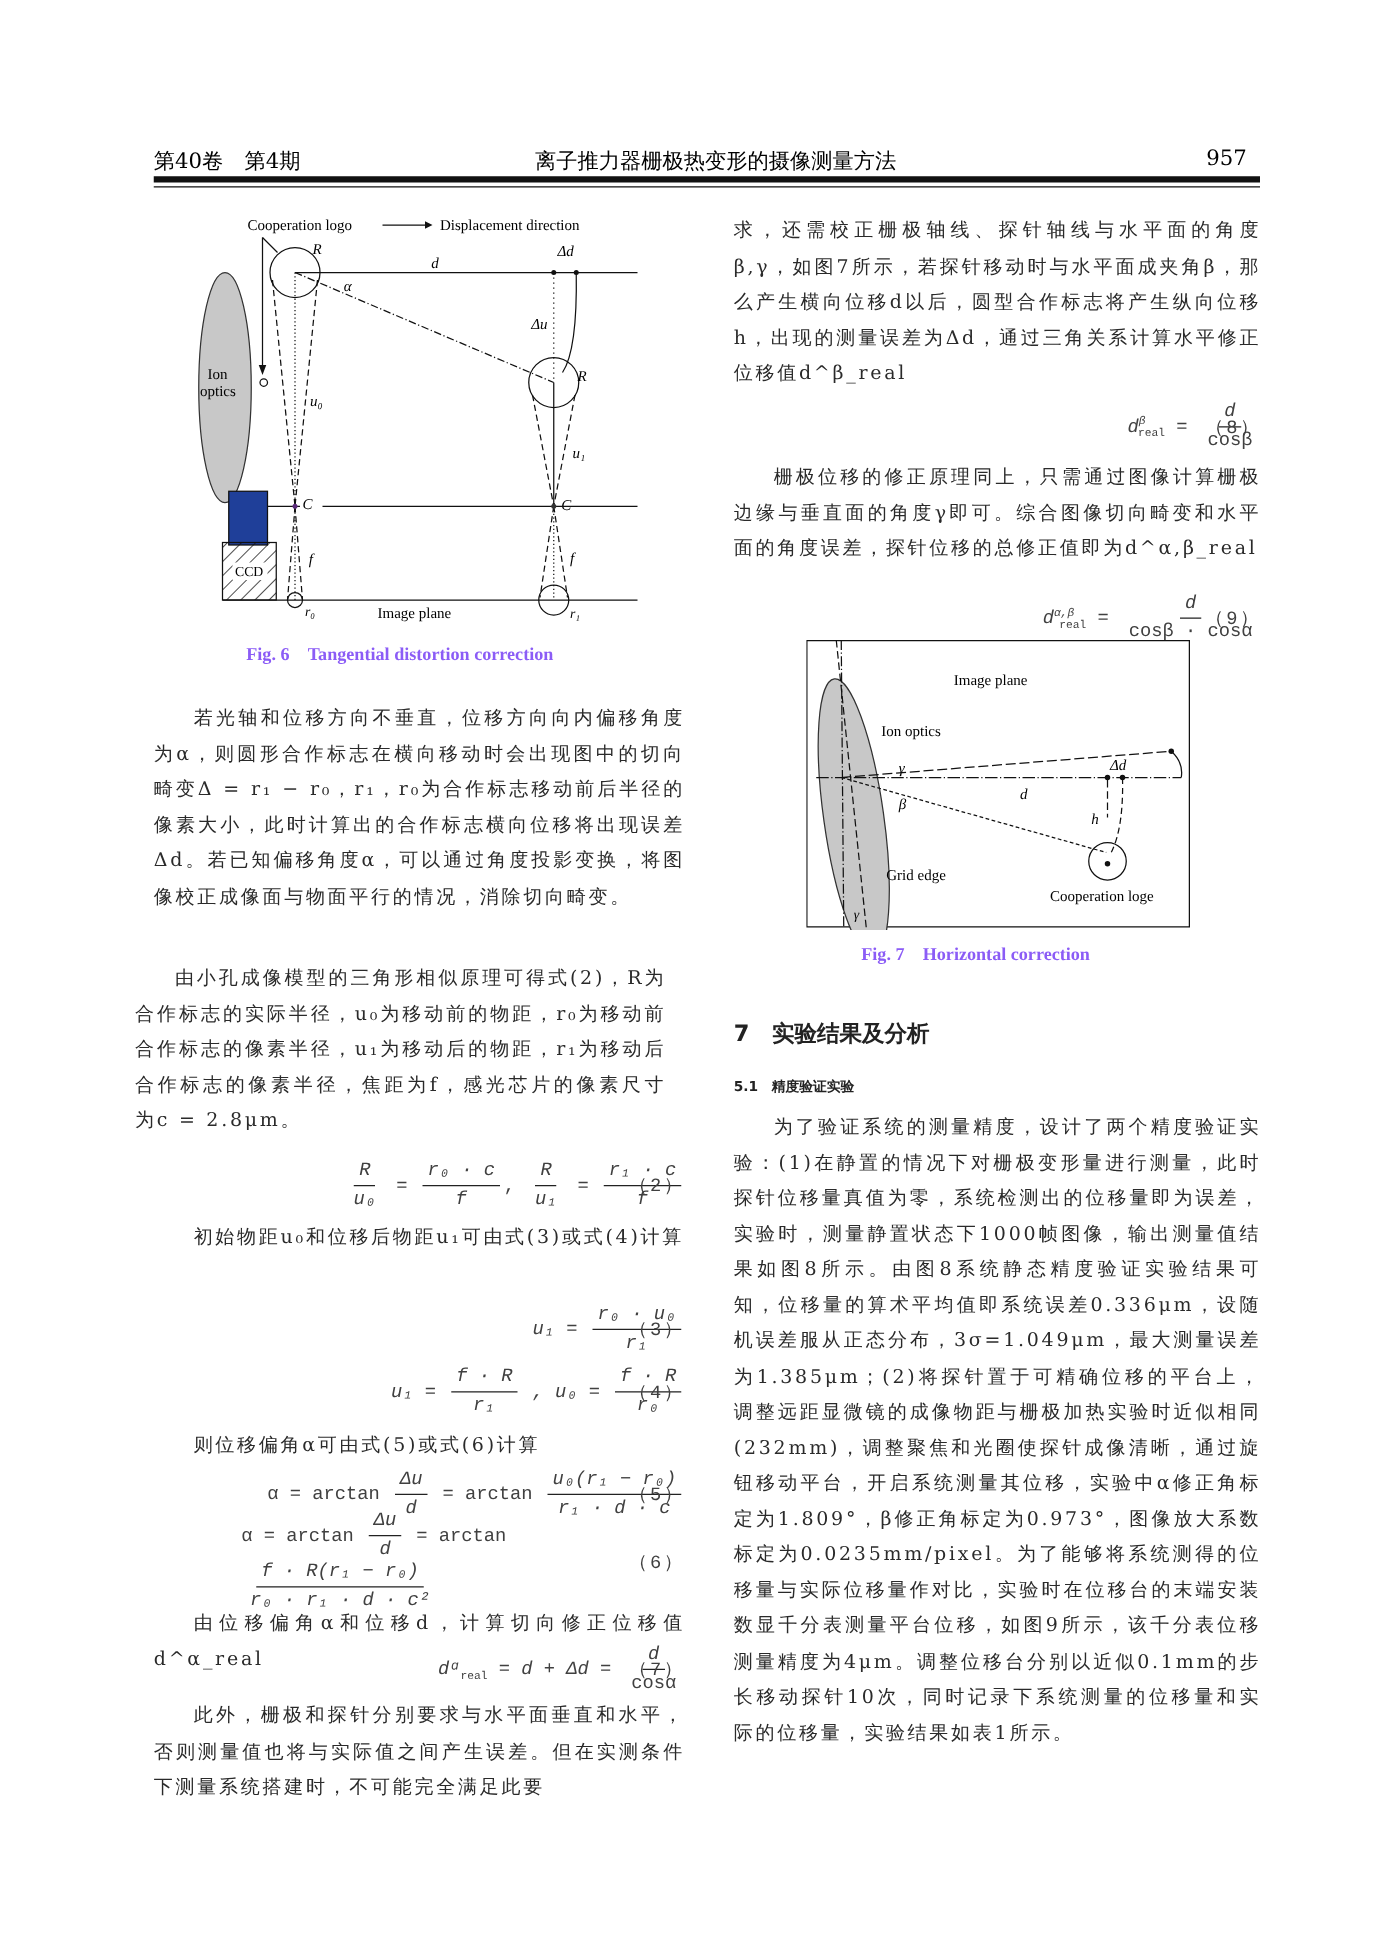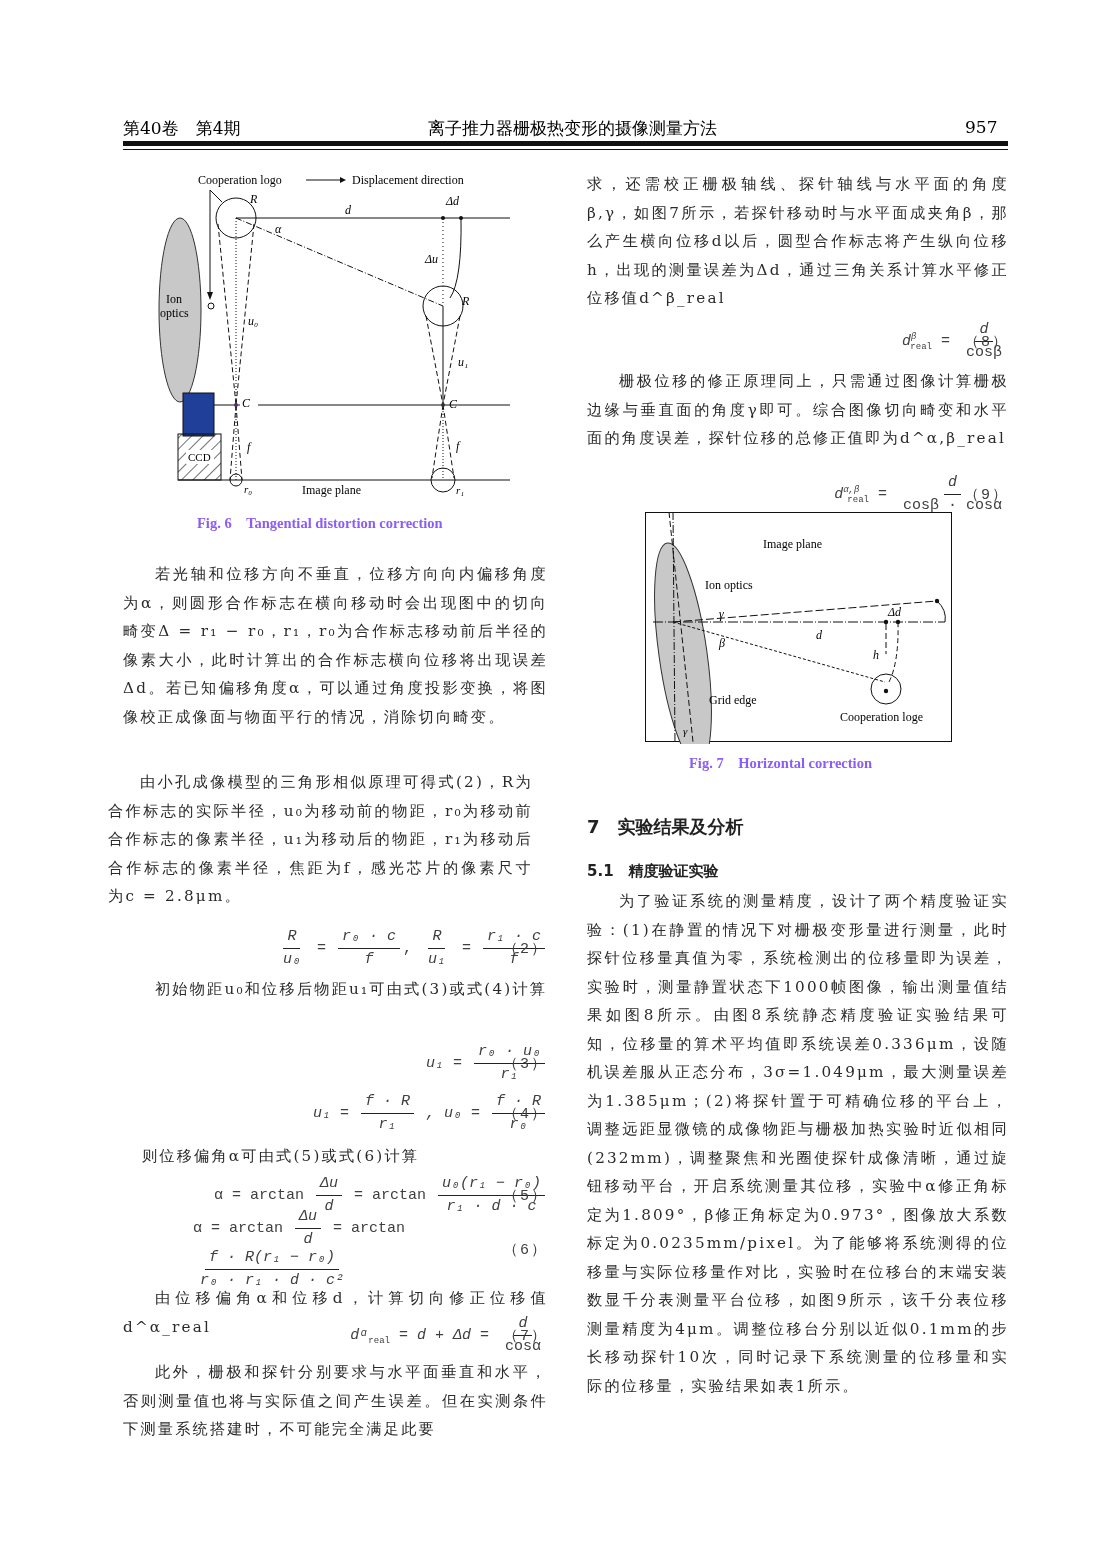--- a/index.html
+++ b/index.html
@@ -161,21 +161,21 @@
       </span>
     <span class="it">, u₀ =</span>
     <span class="frac">
         <span class="num">f · R</span>
         <span class="den">r₀</span>
       </span>
   </div>
   <span class="eqnum">（4）</span>
 </div>
 
-<div class="abs para" style="left:110px;top:1142px;width:425px;">
+<div class="abs para" style="left:123px;top:1142px;width:425px;">
   <p class="indent">则位移偏角α可由式(5)或式(6)计算</p>
 </div>
 
 <div class="abs eq" style="left:123px;top:1172px;width:425px;height:46px;">
   <div style="margin-left:80px;">
     <span>α = arctan</span>
     <span class="frac">
         <span class="num">Δu</span>
         <span class="den">d</span>
       </span>
@@ -277,17 +277,17 @@
   <path d="M253,110 Q254,150 244,170" fill="none" stroke="#111" stroke-dasharray="5,3"></path>
   <circle cx="241" cy="177" r="15" fill="none" stroke="#111"></circle>
   <circle cx="241" cy="179" r="2.2" fill="#111"></circle>
   <text x="64" y="192" font-size="12">Grid edge</text>
   <text x="195" y="209" font-size="12">Cooperation loge</text>
   <text x="38" y="223" font-size="11" font-style="italic">γ</text>
 </svg>
 <div class="abs cap" style="left:689px;top:754px;">Fig. 7　Horizontal correction</div>
 
 <div class="abs sec" style="left:587px;top:815px;font-size:18px;">7　实验结果及分析</div>
-<div class="abs sec" style="left:587px;top:862px;font-size:15px;">5.1　精度验证实验</div>
+<div class="abs sec" style="left:587px;top:862px;font-size:11px;">5.1　精度验证实验</div>
 
 <div class="abs para" style="left:587px;top:887px;width:422px;">
   <p class="indent">为了验证系统的测量精度，设计了两个精度验证实验：(1)在静置的情况下对栅极变形量进行测量，此时探针位移量真值为零，系统检测出的位移量即为误差，实验时，测量静置状态下1000帧图像，输出测量值结果如图8所示。由图8系统静态精度验证实验结果可知，位移量的算术平均值即系统误差0.336μm，设随机误差服从正态分布，3σ=1.049μm，最大测量误差为1.385μm；(2)将探针置于可精确位移的平台上，调整远距显微镜的成像物距与栅极加热实验时近似相同(232mm)，调整聚焦和光圈使探针成像清晰，通过旋钮移动平台，开启系统测量其位移，实验中α修正角标定为1.809°，β修正角标定为0.973°，图像放大系数标定为0.0235mm/pixel。为了能够将系统测得的位移量与实际位移量作对比，实验时在位移台的末端安装数显千分表测量平台位移，如图9所示，该千分表位移测量精度为4μm。调整位移台分别以近似0.1mm的步长移动探针10次，同时记录下系统测量的位移量和实际的位移量，实验结果如表1所示。</p>
 </div>
 
 </body></html>

